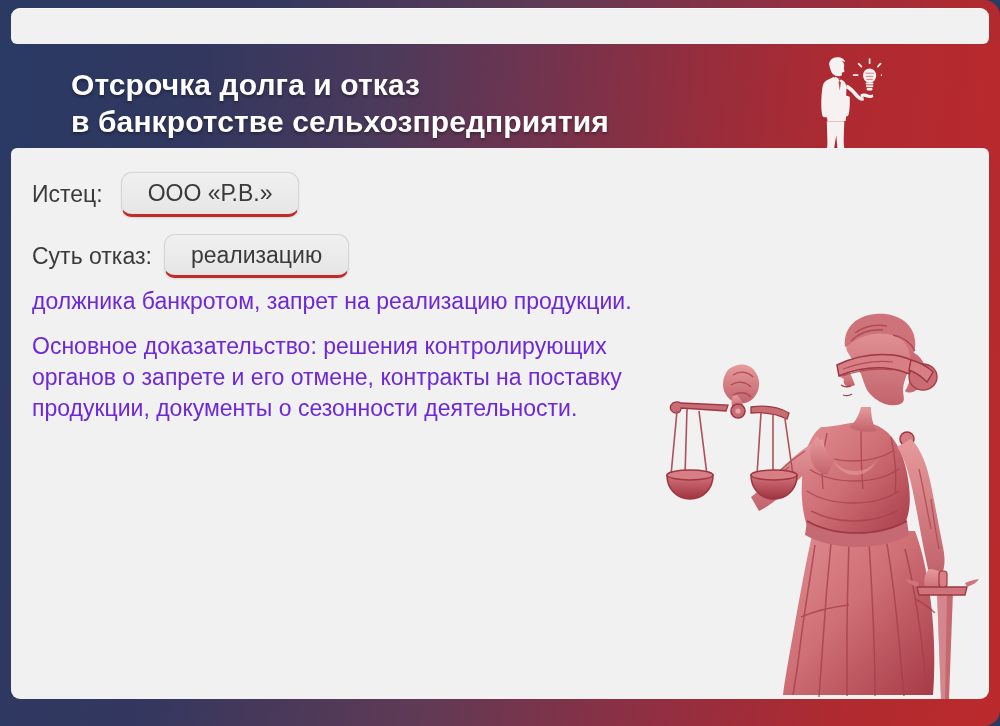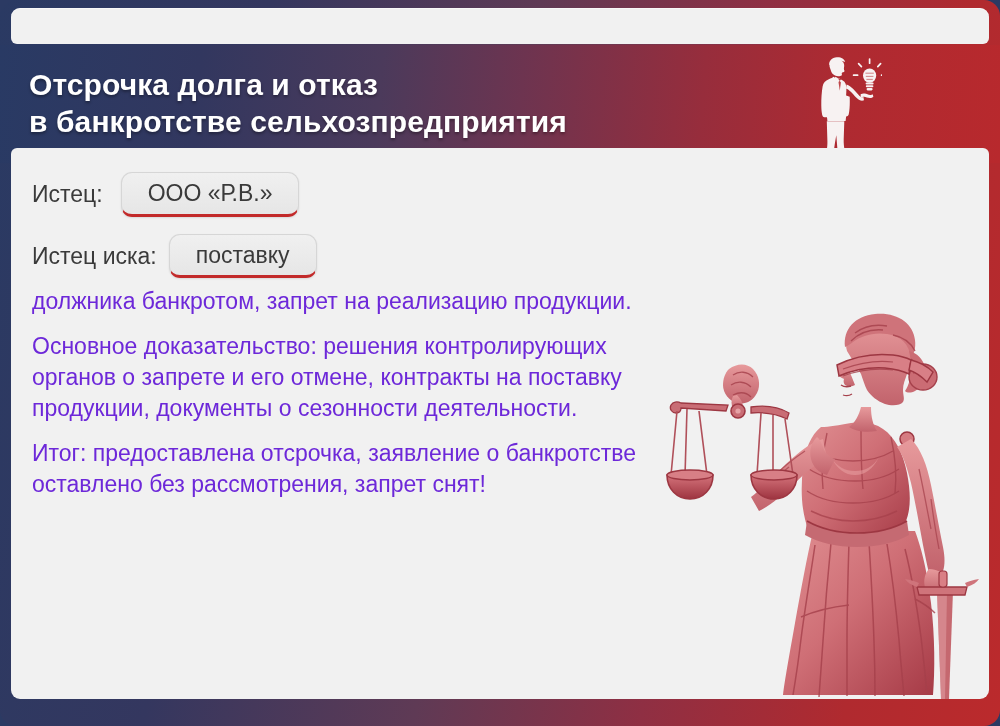--- a/index.html
+++ b/index.html
@@ -26,21 +26,21 @@
     background:#f1f1f1;
     border-radius:9px 9px 6px 6px;
     box-shadow:0 1px 0 rgba(255,255,255,.5) inset;
   }
 
   
   #header {
     position:absolute; left:0; top:45px;
     width:1000px; height:118px;
     background:linear-gradient(95deg,#293a64 0%,#32375f 20%,#4b3a5b 38%,#6d3450 52%,#972d3c 70%,#ae2a31 84%,#b8292d 100%);
-    display:flex; align-items:center;
+    display:flex; align-items:center;padding-left:42px;
   }
   #header-title {
     color:#ffffff;
     font-size:30px;
     font-weight:bold;
     line-height:1.23;
     letter-spacing:.1px;
     margin-left:29px;
     text-shadow:0 2px 3px rgba(0,0,0,.35);
     white-space:pre-line;
@@ -292,24 +292,23 @@
 
     <div id="text-col">
 
       <div class="row gap-after">
         <span class="label">Истец:</span>
         <span class="chip lead">ООО «Р.В.»</span>
       </div>
 
 
       <div class="row">
-        <span class="label">Истец иска:</span>
-        <span class="chip">поставку</span>
+        <span class="label">Суть отказ:</span>
+        <span class="chip">реализацию</span>
       </div>
       <p class="para tight">должника банкротом, запрет на реализацию продукции.</p>
 
       <p class="para">Основное доказательство: решения контролирующих органов о запрете и его отмене, контракты на поставку продукции, документы о сезонности деятельности.</p>
 
-      <p class="para">Итог: предоставлена отсрочка, заявление о банкротстве оставлено без рассмотрения, запрет снят!</p>
 
     </div>
   </div>
 </div>
 
 </body></html>

